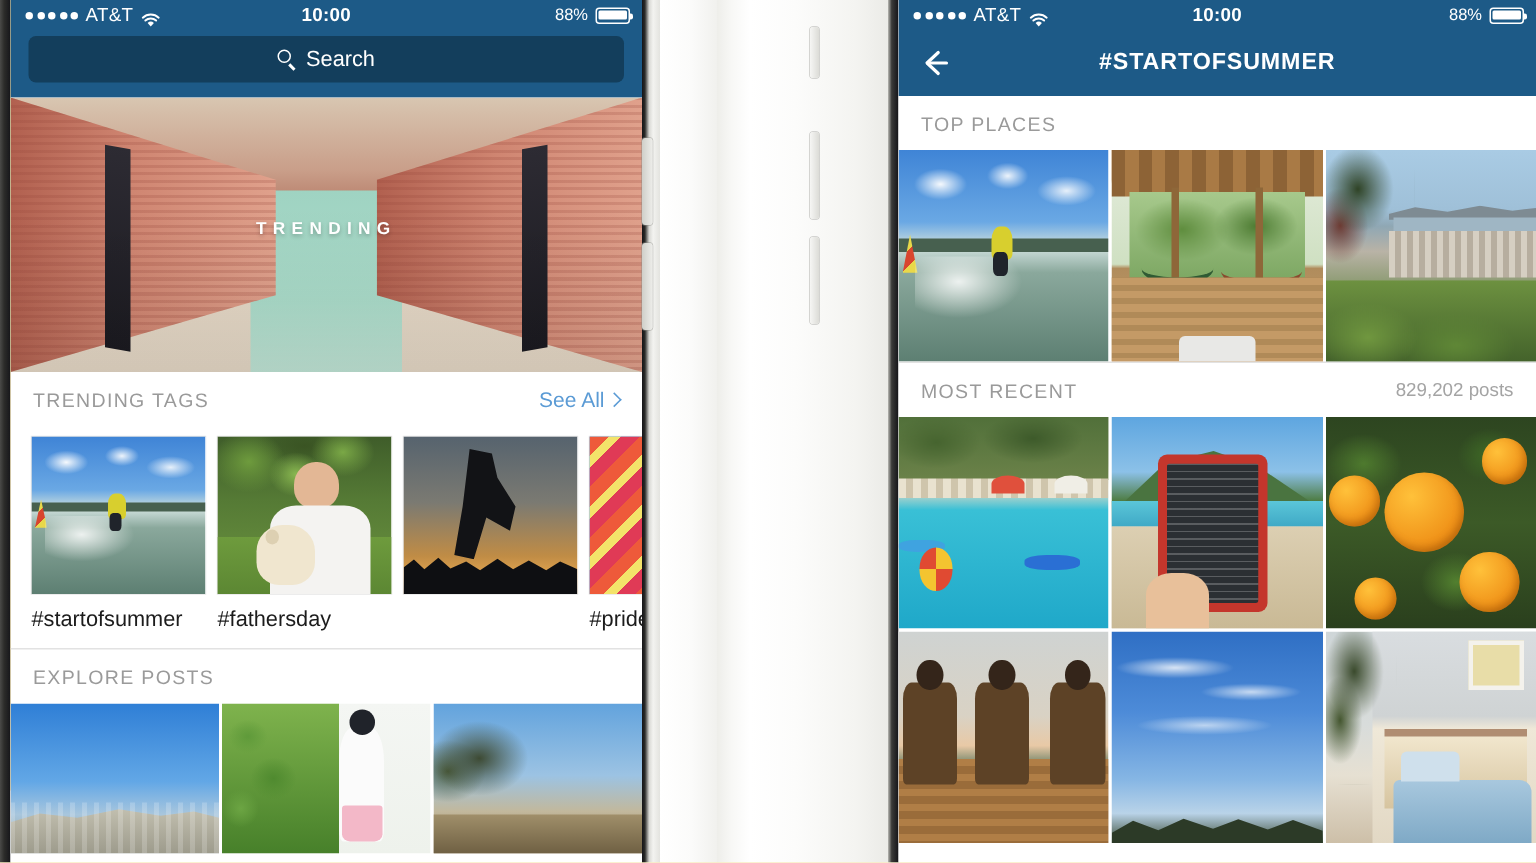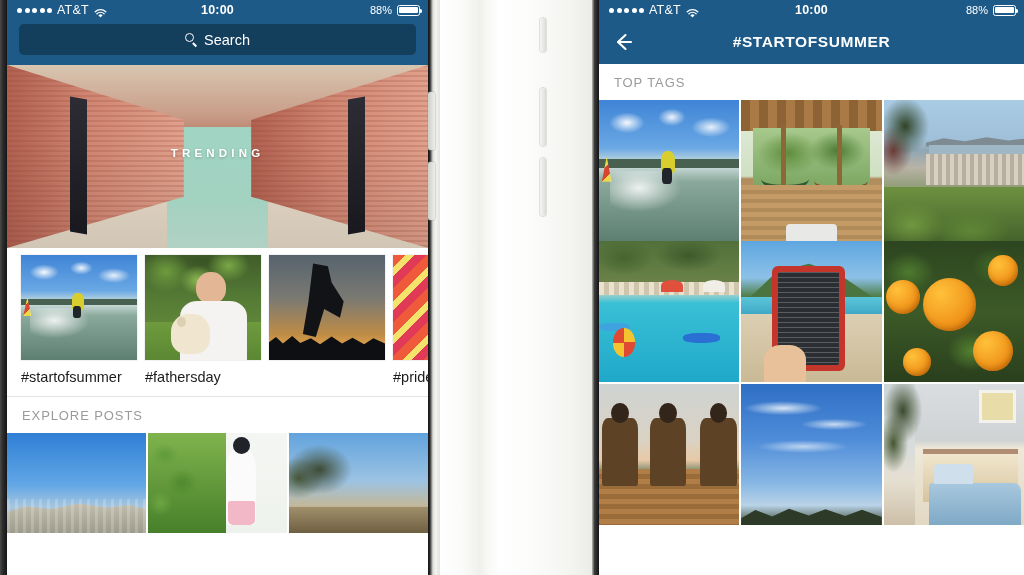--- a/index.html
+++ b/index.html
@@ -444,20 +444,27 @@
             <div class="wallR"></div>
           <div class="darkL"></div>
             <div class="darkR"></div>
           <div class="shade"></div>
         </div>
         <div class="overlay">
           <div class="eyebrow">TRENDING</div>
         </div>
       </div>
 
+      <div class="sechead noborder">
+        <span class="title">TRENDING TAGS</span>
+        <span class="action">
+          <span>See All</span>
+          <span class="chev"></span>
+        </span>
+      </div>
 
       <div class="tagstrip">
         <div class="tagcard">
           <div class="tagthumb">
             <div class="ph art-wake">
                 <div class="clouds"></div>
                 <div class="treeline"></div>
                 <div class="sail"></div>
                 <div class="spray"></div>
                 <div class="rider"></div>
@@ -571,21 +578,21 @@
             <svg width="22" height="22" viewBox="0 0 22 22">
                 <path d="M13.5 4 6 11l7.5 7" stroke="#fff" stroke-width="2.1" fill="none" stroke-linecap="round" stroke-linejoin="round"></path>
                 <path d="M6.4 11H19" stroke="#fff" stroke-width="2.1" stroke-linecap="round"></path>
               </svg>
           </span>
           <span class="navtitle">#STARTOFSUMMER</span>
         </div>
       </div>
 
       <div class="sechead noborder">
-        <span class="title">TOP TAGS</span>
+        <span class="title">TOP PLACES</span>
       </div>
       <div class="gridrow">
         <div class="cell">
             <div class="ph art-wake">
               <div class="clouds"></div>
               <div class="treeline"></div>
               <div class="sail"></div>
               <div class="spray"></div>
               <div class="rider"></div>
             </div>
@@ -606,20 +613,24 @@
             <div class="ph art-bay">
               <div class="hills"></div>
               <div class="water"></div>
               <div class="city"></div>
               <div class="trees"></div>
               <div class="shrub"></div>
             </div>
           </div>
       </div>
 
+      <div class="sechead">
+        <span class="title">MOST RECENT</span>
+        <span class="count">829,202 posts</span>
+      </div>
       <div class="gridrow">
         <div class="cell">
             <div class="ph art-pool">
               <div class="canopy"></div>
               <div class="deckline"></div>
               <div class="umb1"></div>
               <div class="umb2"></div>
               <div class="float"></div>
               <div class="float2"></div>
               <div class="ball"></div>

